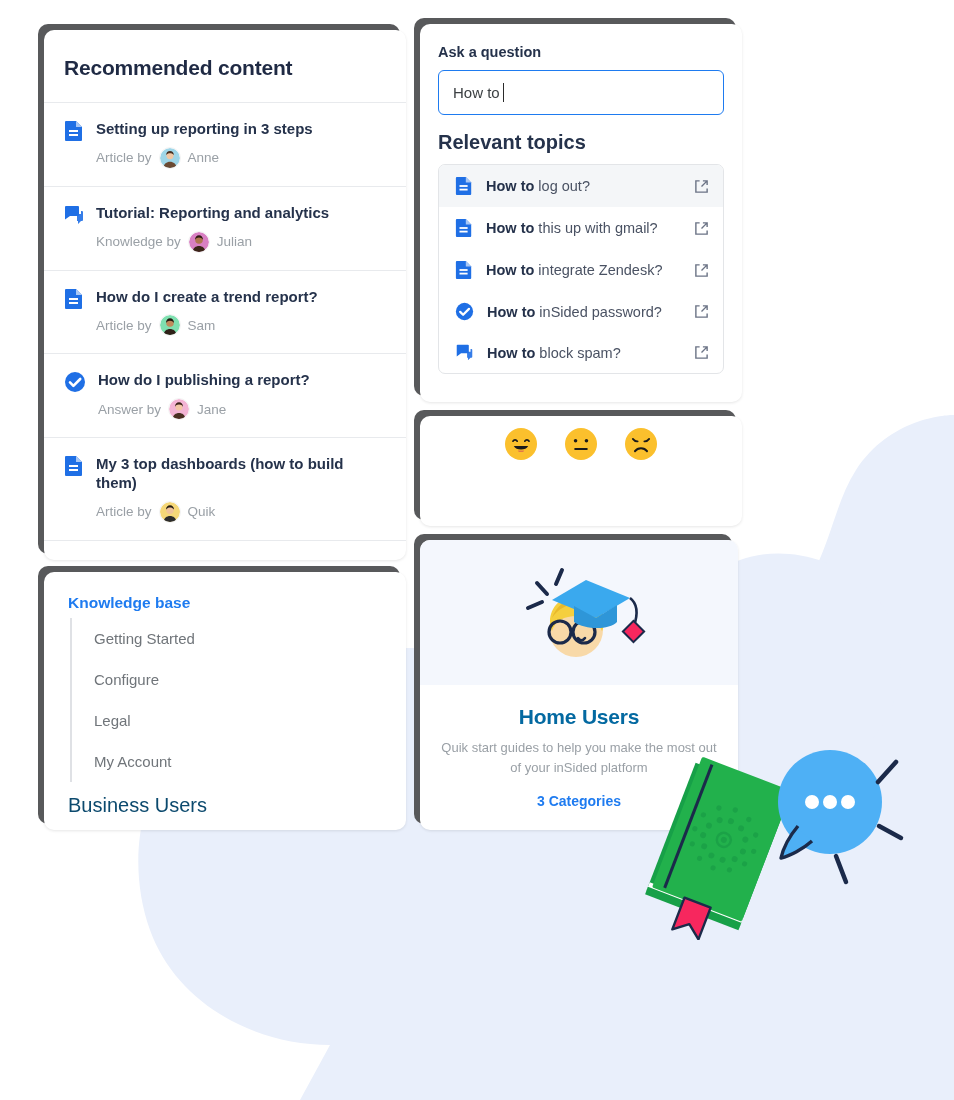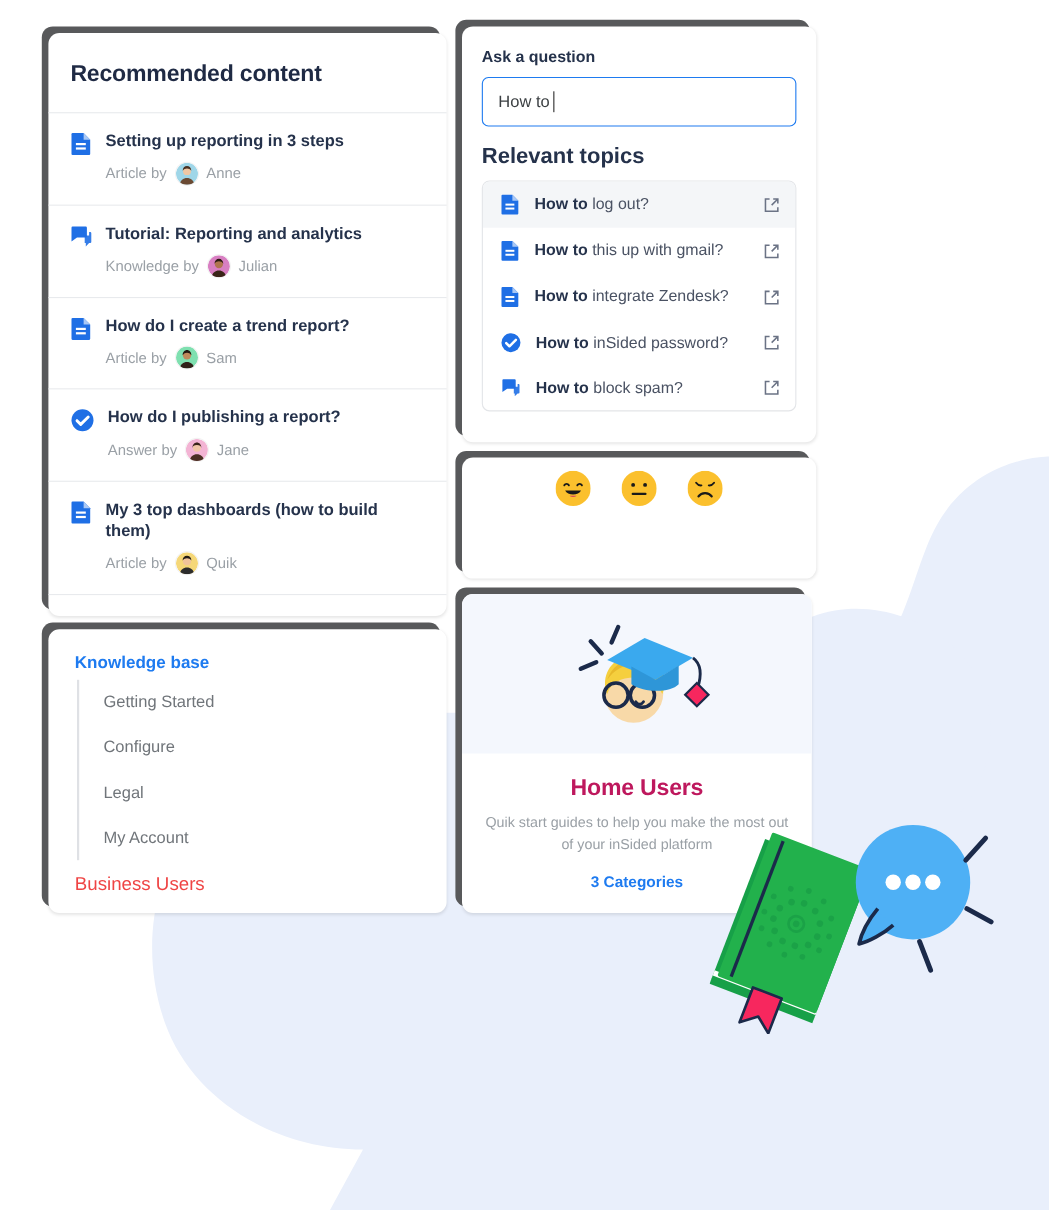--- a/index.html
+++ b/index.html
@@ -46,21 +46,21 @@
     border-top:1px solid #e8eaed;padding:29px 20px;font-size:15px;color:#1e7bf0;
     cursor:pointer;
   }
 
   
   #kb-card{left:44px;top:572px;width:362px;height:258px;}
   .kb-inner{padding:22px 20px 20px 24px;}
   .kb-title{font-size:15.5px;font-weight:bold;color:#1e7bf0;margin-bottom:6px;}
   .kb-sub{border-left:2px solid #dfe1e5;margin-left:2px;padding-left:22px;}
   .kb-link{font-size:15px;color:#70757a;padding:12px 0;}
-  .kb-root{font-size:17px;color:#ef4444;padding:12px 0 0 0;}
+  .kb-root{font-size:20px;color:#0c4a6e;padding:12px 0 0 0;}
 
   
   #ask-card{left:420px;top:24px;width:322px;height:378px;}
   .ask-inner{padding:20px 18px 18px 18px;}
   .ask-label{font-size:14.5px;font-weight:bold;color:#25324b;margin-bottom:10px;}
   .ask-input{
     border:1.6px solid #1e7bf0;border-radius:6px;height:43px;
     display:flex;align-items:center;padding:0 14px;background:#fff;
     font-size:15px;color:#3c4043;
   }
@@ -80,21 +80,21 @@
   .fb-q{
     padding:18px 24px 0;text-align:center;font-size:14.5px;font-weight:bold;
     color:#16181c;line-height:1.45;
   }
   .fb-faces{display:flex;justify-content:center;gap:28px;margin-top:12px;}
 
   
   #hu-card{left:420px;top:540px;width:318px;height:290px;overflow:hidden;}
   .hu-illo{height:145px;background:#f4f7fd;display:flex;align-items:center;justify-content:center;}
   .hu-body{padding:20px 18px 0;text-align:center;}
-  .hu-title{font-size:21px;font-weight:bold;color:#be185d;letter-spacing:-.2px;}
+  .hu-title{font-size:21px;font-weight:bold;color:#0369a1;letter-spacing:-.2px;}
   .hu-desc{font-size:13px;color:#9aa0a6;line-height:1.5;margin-top:9px;}
   .hu-cats{font-size:14px;font-weight:bold;color:#1e7bf0;margin-top:16px;cursor:pointer;}
 
   
   .deco{position:absolute;z-index:8;pointer-events:none;}
   #deco-book{left:645px;top:755px;width:150px;height:185px;}
   #deco-bubble{left:760px;top:730px;width:190px;height:190px;}
 </style>
 </head>
 <body>

